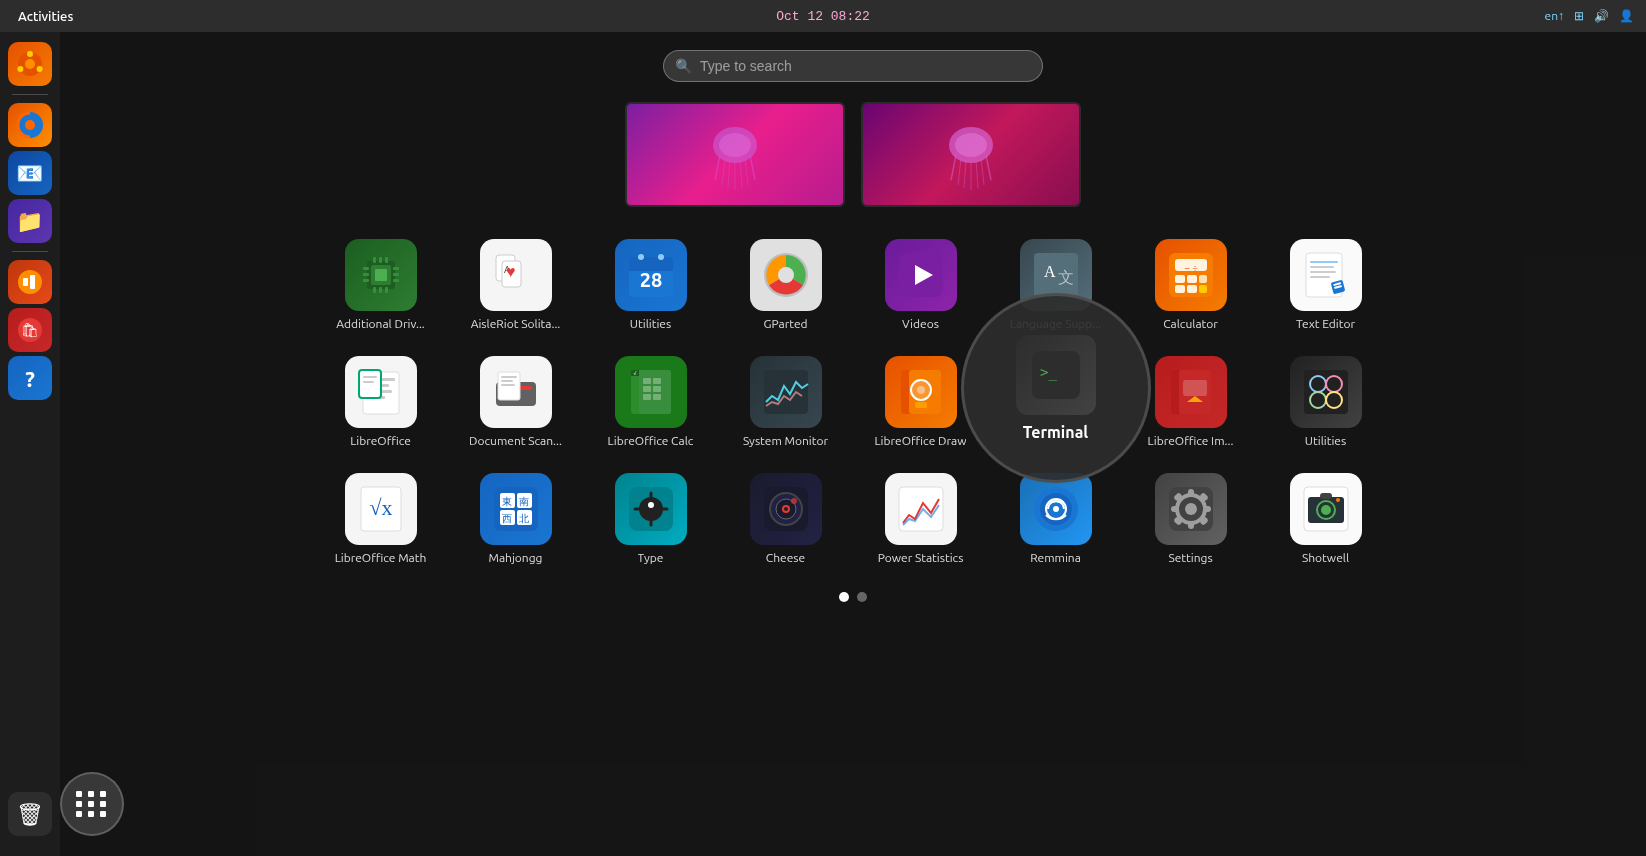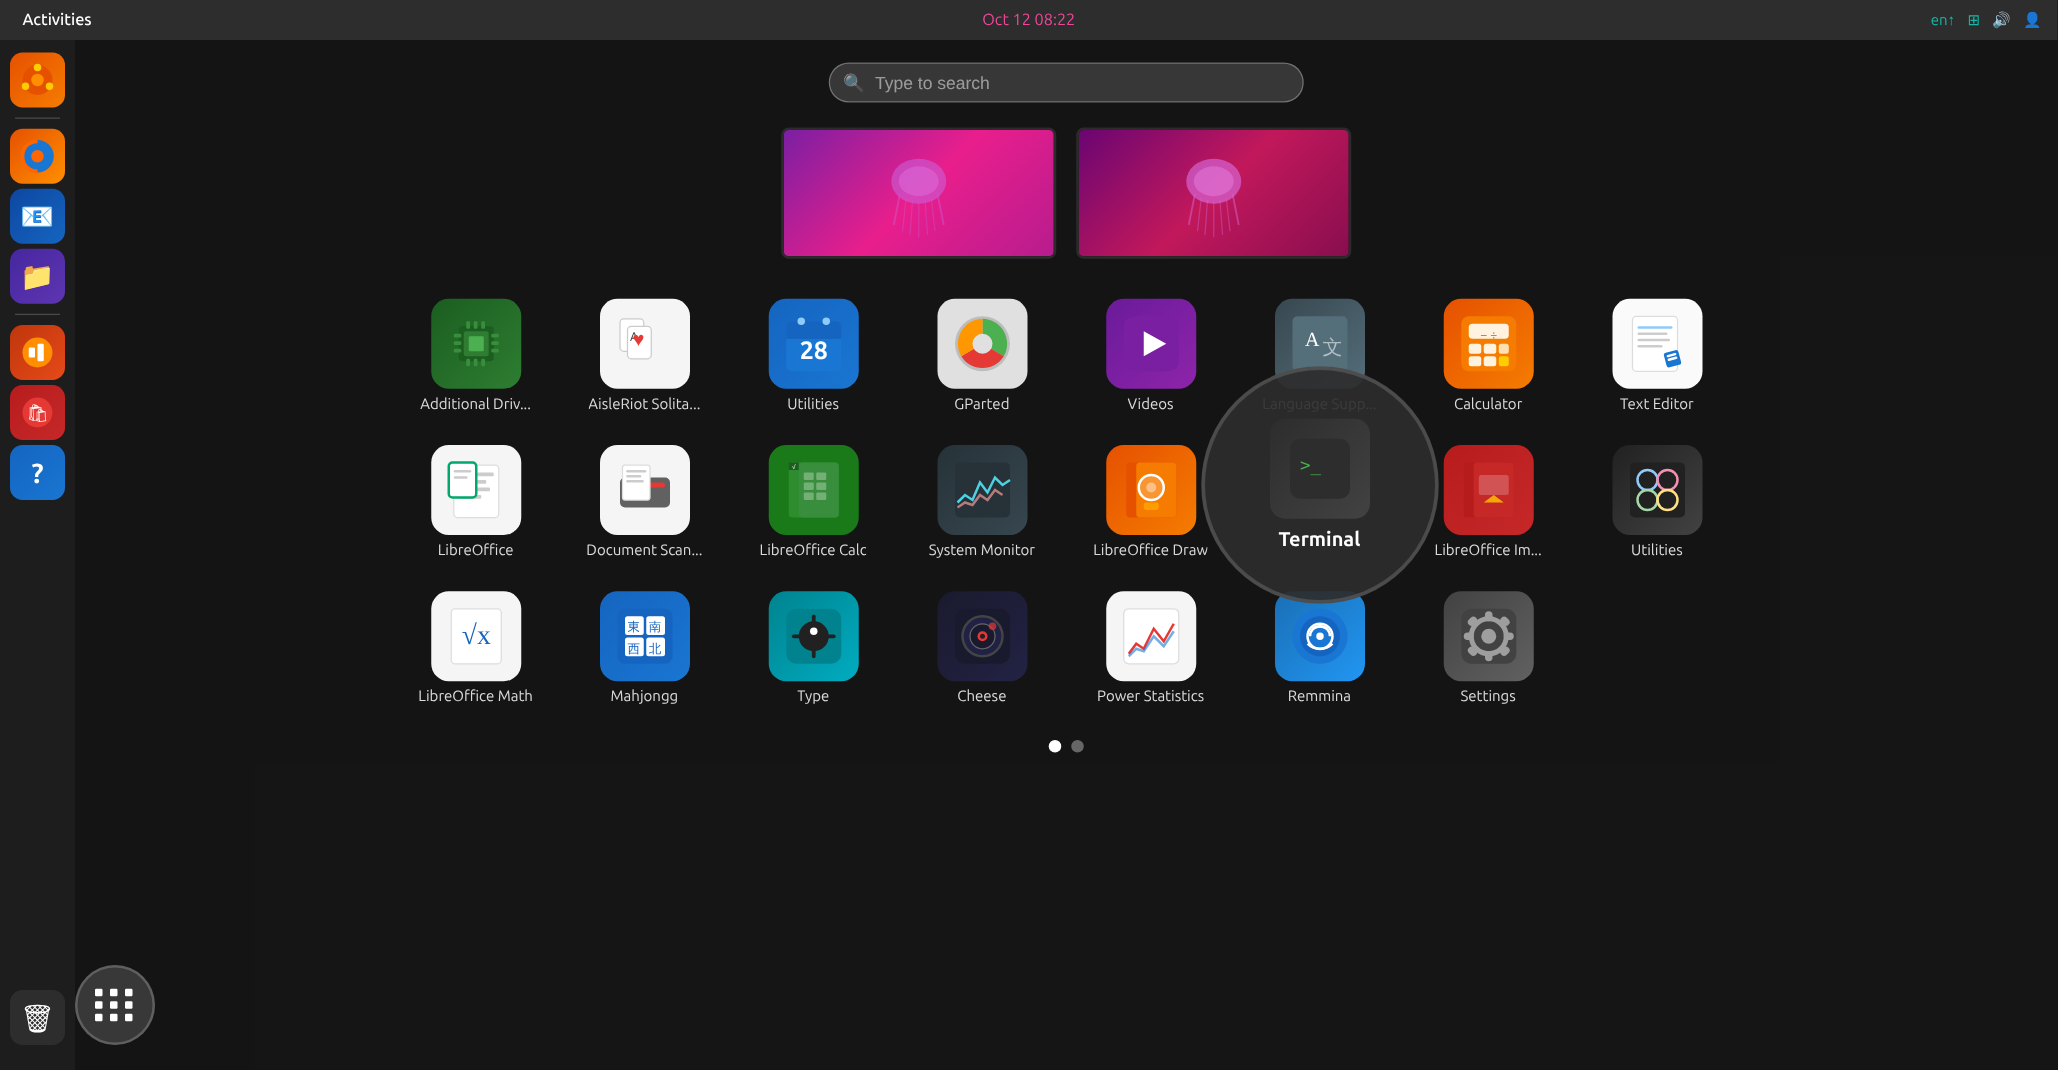--- a/index.html
+++ b/index.html
@@ -31,28 +31,29 @@
       font-weight: 500;
       cursor: pointer;
       padding: 2px 6px;
       border-radius: 3px;
     }
     .topbar-center {
       position: absolute;
       left: 50%;
       transform: translateX(-50%);
       font-size: 13px;
-      color: #ec4899;
+      color: #f9a8d4;
+      font-family: Liberation Mono, monospace;
     }
     .topbar-right {
       display: flex;
       align-items: center;
       gap: 10px;
       font-size: 12px;
-      color: #14b8a6;
+      color: #7dd3fc;
     }
 
     
     .dock {
       position: absolute;
       top: 32px;
       left: 0;
       width: 60px;
       height: calc(100% - 32px);
       background: rgba(30,30,30,0.95);
@@ -689,20 +690,33 @@
           <rect x="38" y="23" width="8" height="6" rx="3" fill="#9e9e9e"></rect>
           <rect x="10" y="10" width="6" height="8" rx="3" fill="#9e9e9e" transform="rotate(45 13 14)"></rect>
           <rect x="36" y="10" width="6" height="8" rx="3" fill="#9e9e9e" transform="rotate(-45 39 14)"></rect>
           <rect x="10" y="34" width="6" height="8" rx="3" fill="#9e9e9e" transform="rotate(-45 13 38)"></rect>
           <rect x="36" y="34" width="6" height="8" rx="3" fill="#9e9e9e" transform="rotate(45 39 38)"></rect>
         </svg>
       </div>
       <span class="app-label">Settings</span>
     </div>
 
+    <div class="app-item">
+      <div class="app-icon" style="background:#fafafa;">
+        <svg width="52" height="52" viewBox="0 0 52 52">
+          <rect x="4" y="4" width="44" height="44" rx="4" fill="white" stroke="#ddd" stroke-width="1"></rect>
+          <rect x="8" y="14" width="36" height="26" rx="3" fill="#263238"></rect>
+          <circle cx="26" cy="27" r="9" fill="none" stroke="#4caf50" stroke-width="2"></circle>
+          <circle cx="26" cy="27" r="5" fill="#4caf50"></circle>
+          <rect x="20" y="10" width="12" height="6" rx="3" fill="#424242"></rect>
+          <circle cx="38" cy="17" r="2" fill="#f57c00"></circle>
+        </svg>
+      </div>
+      <span class="app-label">Shotwell</span>
+    </div>
 
   </div>
 
   <div class="page-dots">
     <div class="dot dot-active"></div>
     <div class="dot dot-inactive"></div>
   </div>
 </div>
 
 <div class="grid-dots-btn">

